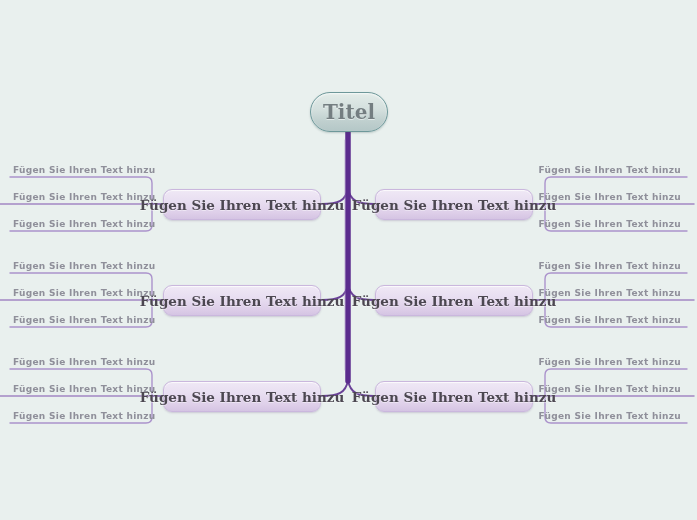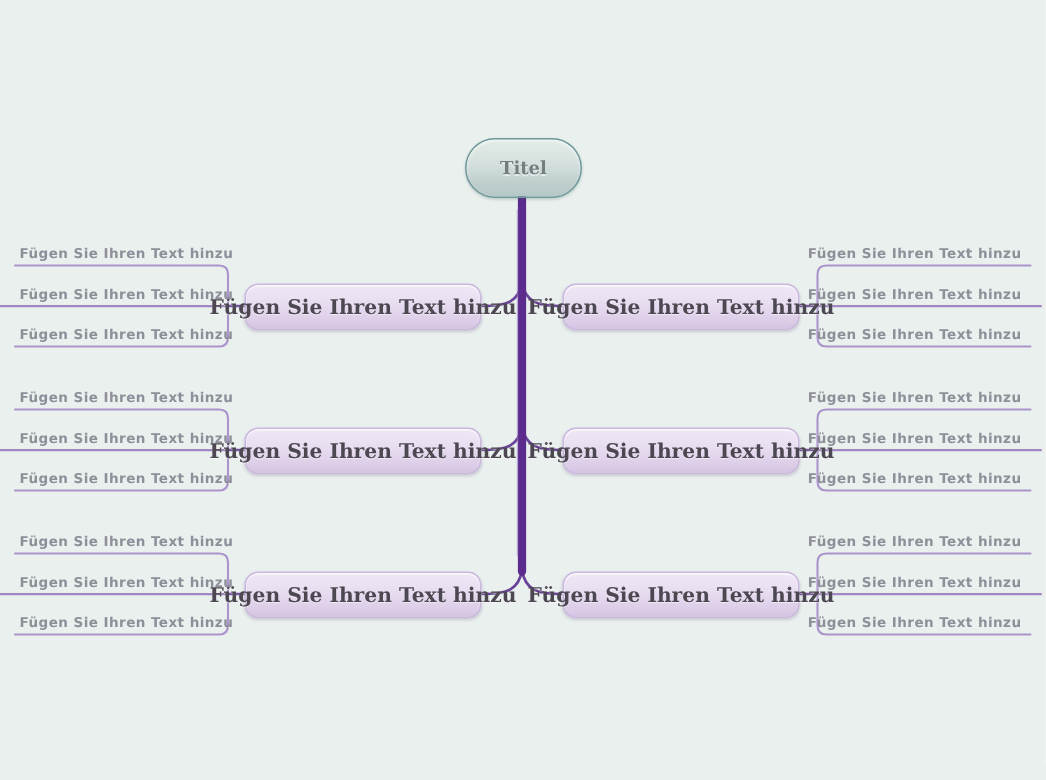--- a/index.html
+++ b/index.html
@@ -19,21 +19,21 @@
     border-radius:20px;
     border:1.5px solid #6e989a;
     background:linear-gradient(180deg,#e3ece9 0%,#d3dfdd 45%,#bfcfce 75%,#b4c7c7 100%);
     box-shadow:0 1px 2px rgba(60,90,90,.25), inset 0 1px 2px rgba(255,255,255,.7);
     display:flex;align-items:center;justify-content:center;
     box-sizing:border-box;
     cursor:pointer;
   }
   .root-label{
     font-family:"DejaVu Serif","Liberation Serif",serif;
-    font-weight:bold;font-size:12px;color:#747e81;
+    font-weight:bold;font-size:20px;color:#747e81;
     text-shadow:0 1px 0 rgba(255,255,255,.5);
   }
 
   
   .branch-node{
     position:absolute;
     width:158px;height:31px;
     border-radius:9px;
     border:1px solid #cab7dd;
     background:linear-gradient(180deg,#efe8f5 0%,#e8def1 40%,#decfe9 78%,#d5c4e3 100%);

